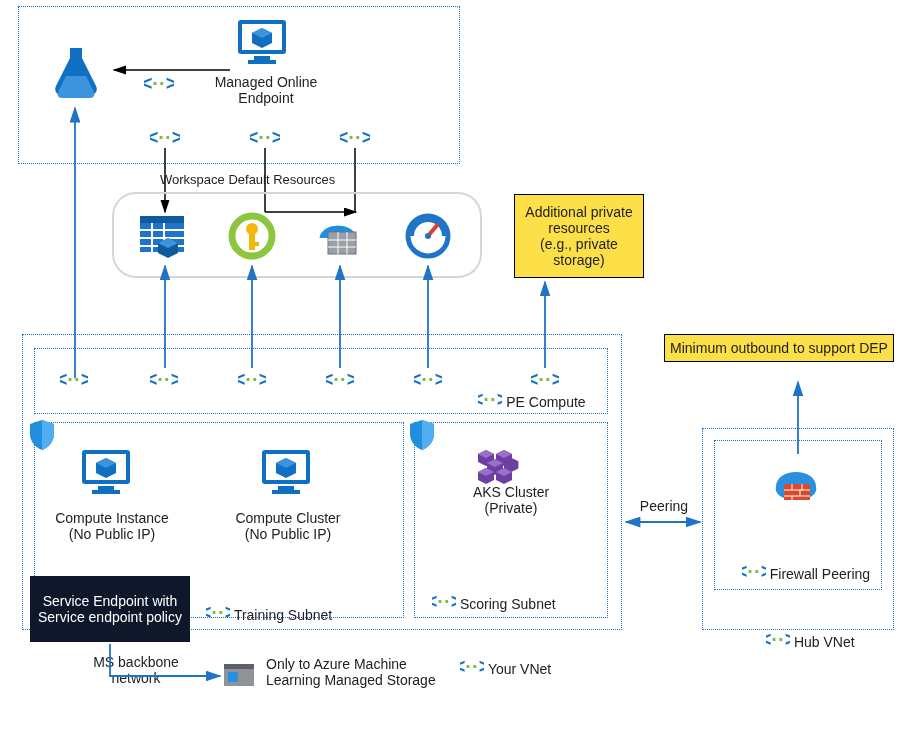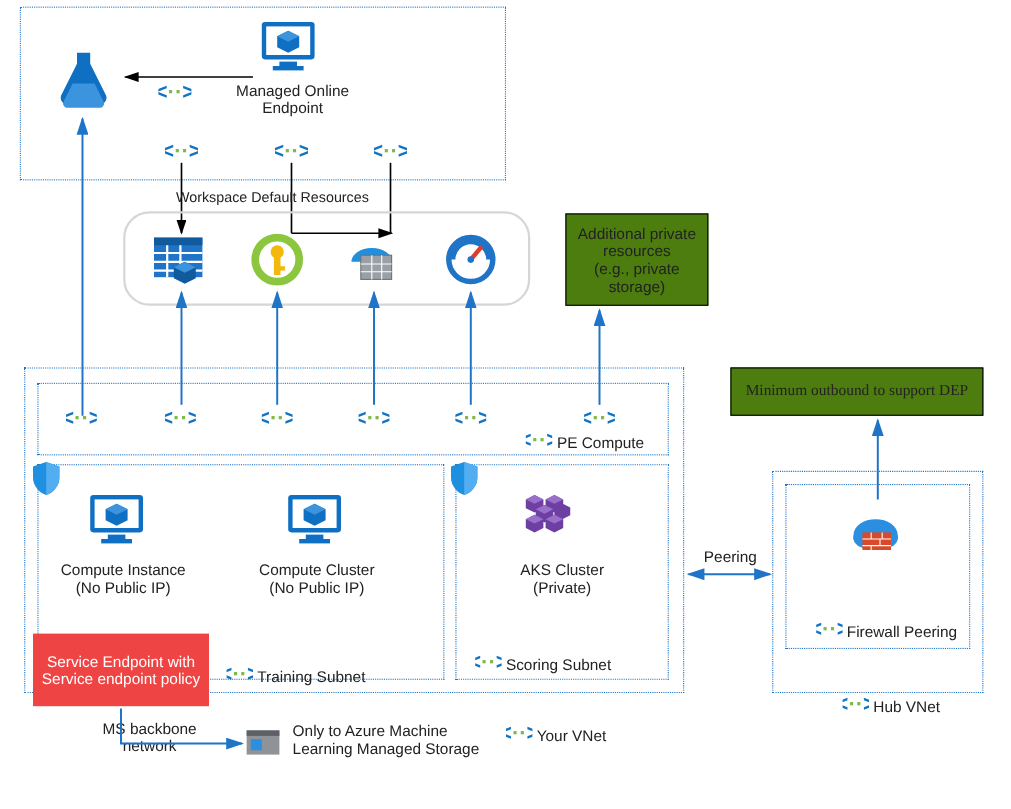--- a/index.html
+++ b/index.html
@@ -12,21 +12,21 @@
     height: 735px;
     position: relative;
   }
   .dashed-box {
     border: 1.5px dotted #1f74c7;
     position: absolute;
   }
   .solid-box {
     border: 1px solid #000;
     position: absolute;
-    background: #4d7c0f;
+    background: #fde047;
     text-align: center;
     padding: 4px;
   }
   .label {
     position: absolute;
     text-align: center;
   }
   .inner-rounded {
     position:absolute;
     border: 2px solid #d6d6d6;
@@ -264,38 +264,38 @@
 </div>
 
 <div class="dashed-box" style="left:414px; top:422px; width:194px; height:196px;"></div>
 <svg style="position:absolute; left:408px; top:418px; width:32px; height:36px;">
     <use href="#shield"></use>
   </svg>
 
 <svg style="position:absolute; left:474px; top:446px; width:64px; height:54px;">
     <use href="#aks"></use>
   </svg>
-<div class="label" style="left:446px; top:510px; width:130px; white-space:pre-line;">AKS Cluster
+<div class="label" style="left:446px; top:484px; width:130px; white-space:pre-line;">AKS Cluster
 (Private)</div>
 
 <div class="label" style="left:432px; top:594px; width:180px; text-align:left;">
   <svg style="display:inline-block; vertical-align:middle; width:24px;height:20px;">
       <use href="#pe-glyph" x="12" y="14"></use>
     </svg>
   <span style="vertical-align:middle;">Scoring Subnet</span>
 </div>
 
 <div class="label" style="left:460px; top:659px; width:160px; text-align:left;">
   <svg style="display:inline-block; vertical-align:middle; width:24px;height:20px;">
       <use href="#pe-glyph" x="12" y="14"></use>
     </svg>
   <span style="vertical-align:middle;">Your VNet</span>
 </div>
 
-<div style="position:absolute; left:30px; top:576px; width:160px; height:66px; background:#ef4444; color:#fff; text-align:center; display:flex; align-items:center; justify-content:center; padding:4px; font-size:14px;">Service Endpoint with  Service endpoint policy</div>
+<div style="position:absolute; left:30px; top:576px; width:160px; height:66px; background:#0f172a; color:#fff; text-align:center; display:flex; align-items:center; justify-content:center; padding:4px; font-size:14px;">Service Endpoint with  Service endpoint policy</div>
 
 <div class="label" style="left:76px; top:654px; width:120px; font-size:14px;">MS backbone network</div>
 
 <svg style="position:absolute; left:0; top:0; width:919px; height:735px; pointer-events:none;">
   <path d="M110 644 v32 h110" fill="none" stroke="#1f74c7" stroke-width="1.8" marker-end="url(#ah-blue)"></path>
 </svg>
 
 <svg style="position:absolute; left:224px; top:662px; width:34px; height:28px;">
     <use href="#storage-small"></use>
   </svg>
@@ -320,17 +320,17 @@
   <span style="vertical-align:middle;">Firewall Peering</span>
 </div>
 
 <div class="label" style="left:766px; top:632px; width:130px; text-align:left;">
   <svg style="display:inline-block; vertical-align:middle; width:24px;height:20px;">
       <use href="#pe-glyph" x="12" y="14"></use>
     </svg>
   <span style="vertical-align:middle;">Hub VNet</span>
 </div>
 
-<div class="solid-box" style="left:664px; top:334px; width:230px; height:44px; display:flex; align-items:center; justify-content:center;font-family:Liberation Serif, serif;">Minimum outbound to support DEP</div>
+<div class="solid-box" style="left:664px; top:334px; width:230px; height:28px; display:flex; align-items:center; justify-content:center;">Minimum outbound to support DEP</div>
 
 <svg style="position:absolute; left:0; top:0; width:919px; height:735px; pointer-events:none;">
   <line x1="798" y1="454" x2="798" y2="382" stroke="#1f74c7" stroke-width="1.8" marker-end="url(#ah-blue)"></line>
 </svg>
 
 </body></html>

